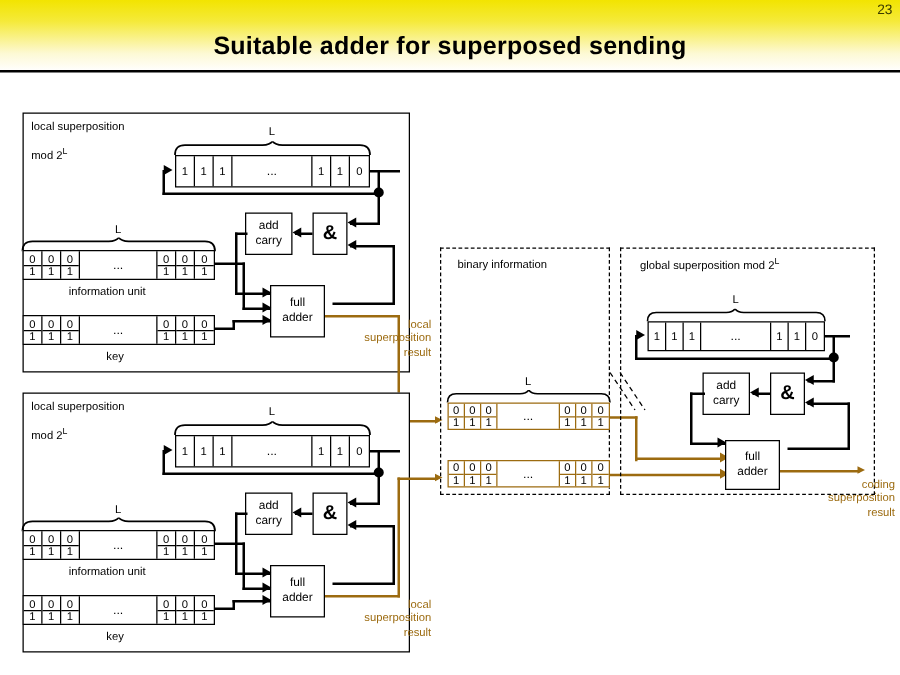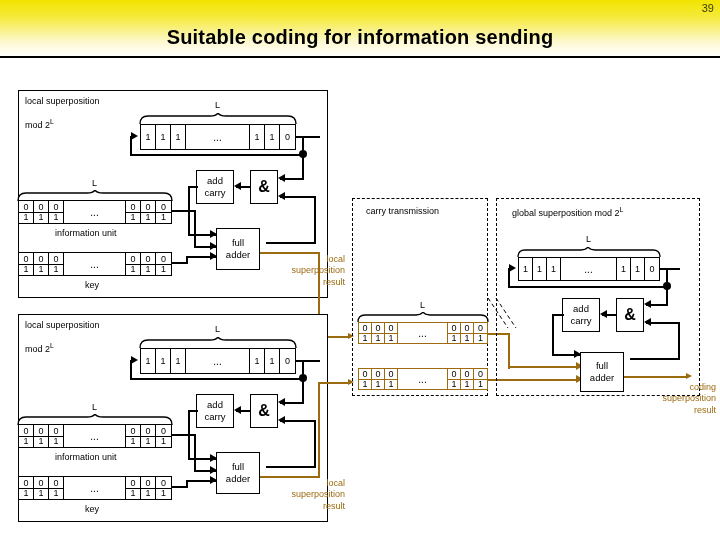--- a/index.html
+++ b/index.html
@@ -77,22 +77,22 @@
 
   .sup{font-size:7px;vertical-align:super;}
 </style>
 </head>
 <body>
 
 <div id="slide">
 
   <div class="header"></div>
   <div class="header-rule"></div>
-  <div class="page-num">39</div>
-  <div class="title">Suitable coding for information sending</div>
+  <div class="page-num">23</div>
+  <div class="title">Suitable adder for superposed sending</div>
 
   <div class="bigbox" style="left:18px;top:90px;width:310px;height:208px;"></div>
 
   <div class="lbl" style="left:25px;top:96px;">local superposition</div>
   <div class="lbl" style="left:25px;top:118px;">
     <span>mod 2</span><span class="sup">L</span>
   </div>
 
   <div class="brace" style="left:138px;top:113px;">
     <svg width="160" height="12" viewBox="0 0 160 12">
@@ -373,21 +373,21 @@
   <div class="ln h br" style="left:318px;top:382px;width:32px;height:1.6px;"></div>
   <div class="arw r br sm" style="left:348px;top:379px;"></div>
 
   <div class="brownlbl" style="left:255px;top:478px;width:90px;">
     <div>local</div>
     <div>superposition</div>
     <div>result</div>
   </div>
 
   <div class="dashbox" style="left:352px;top:198px;width:136px;height:198px;"></div>
-  <div class="lbl" style="left:366px;top:206px;">carry transmission</div>
+  <div class="lbl" style="left:366px;top:206px;">binary information</div>
 
   <div class="brace" style="left:356px;top:312px;">
     <svg width="134" height="11" viewBox="0 0 134 11">
       <path d="M2 10 Q2 3 9 3 L60 3 Q65 3 67 0 Q69 3 74 3 L125 3 Q132 3 132 10" fill="none" stroke="#000" stroke-width="1.3"></path>
     </svg>
   </div>
   <div class="brace-lbl" style="left:420px;top:300px;">L</div>
 
   <div class="unit brown" style="left:358px;top:322px;width:130px;height:22px;">
     <div class="cell" style="width:13px;">

